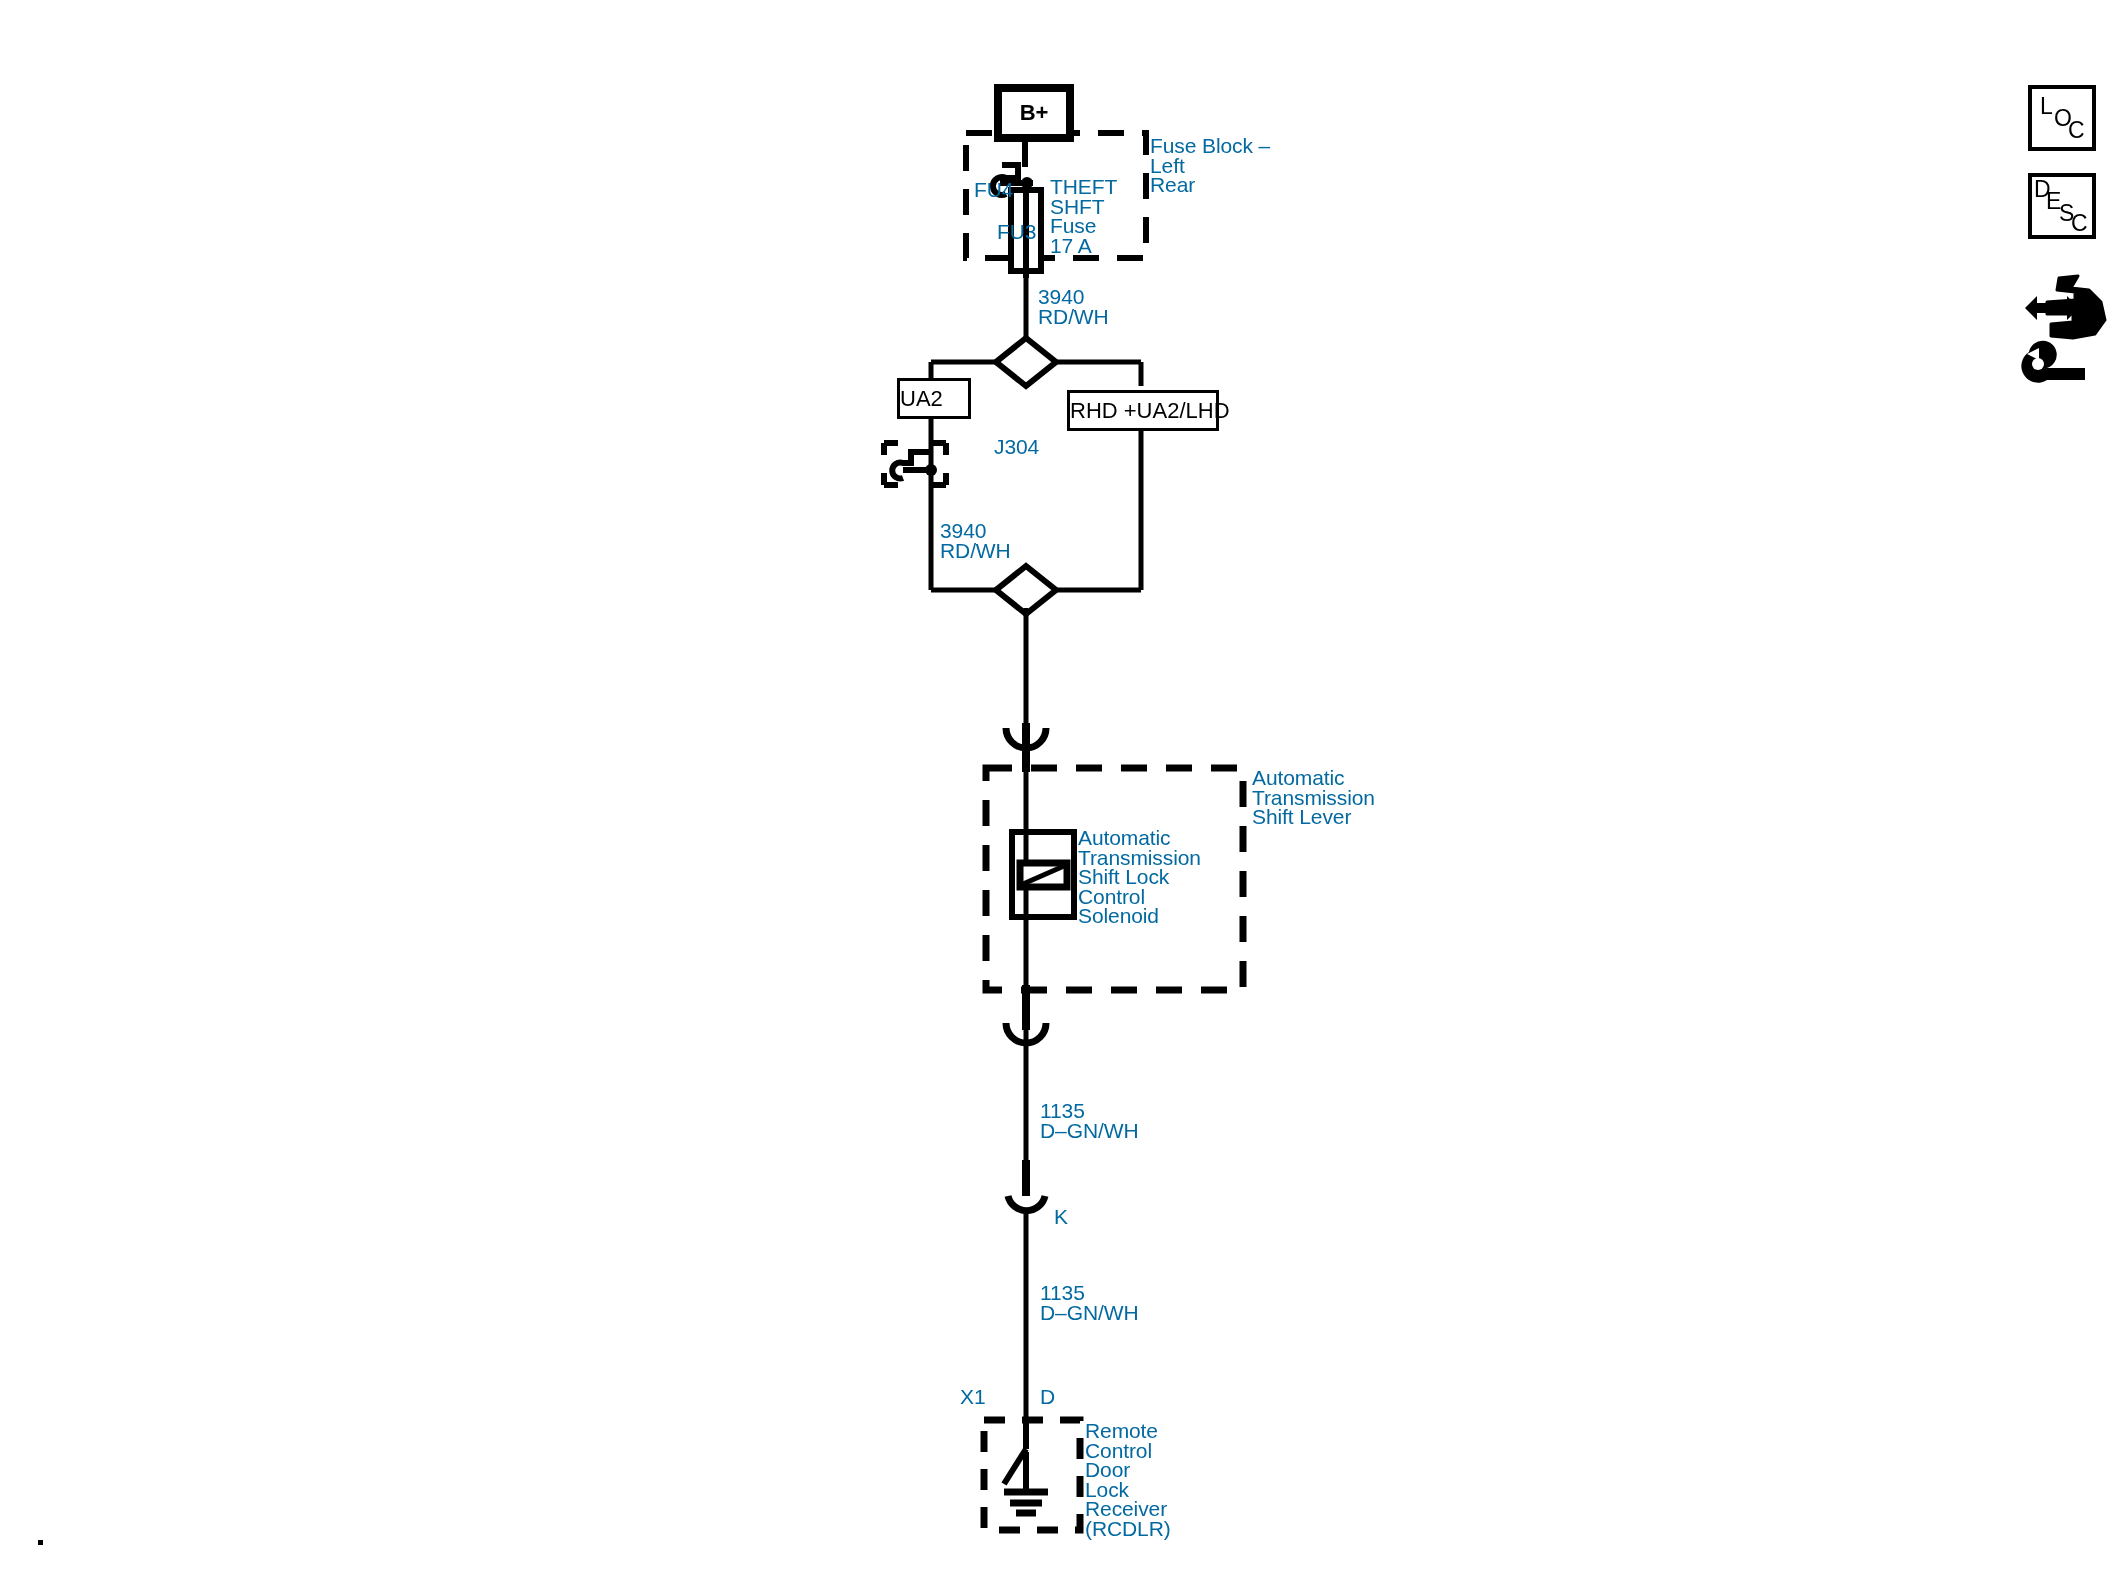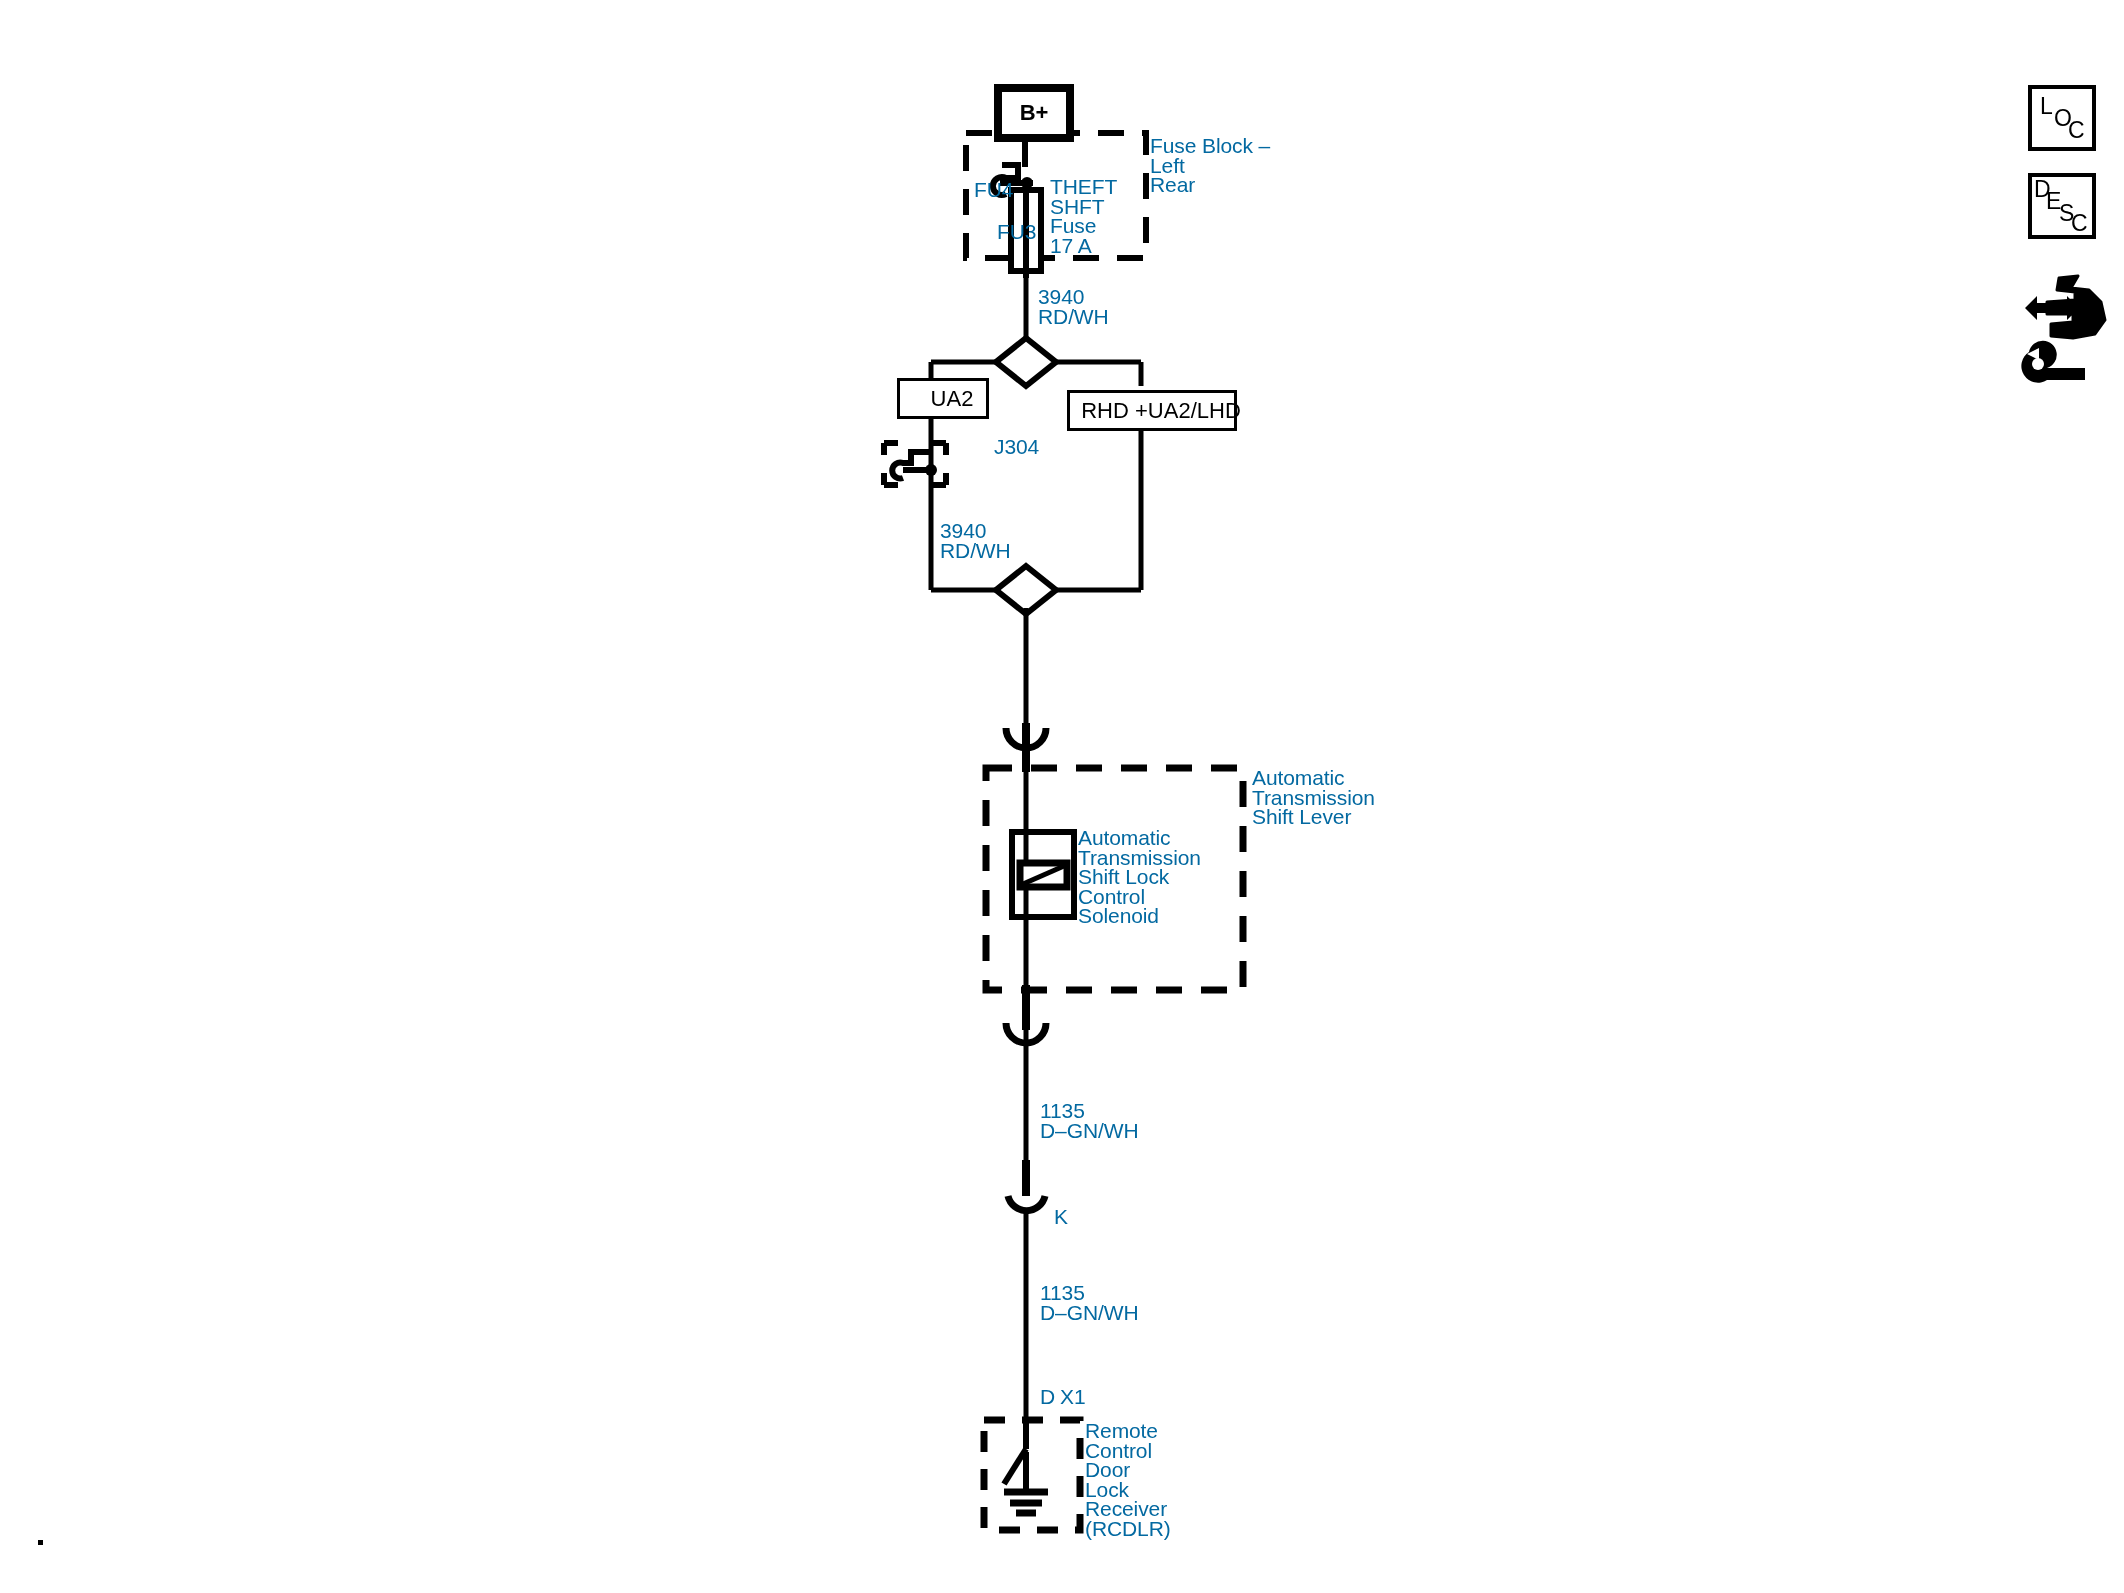--- a/index.html
+++ b/index.html
@@ -38,25 +38,24 @@
     font-weight: bold;
     font-size: 22px;
     font-family: "Liberation Sans", sans-serif;
   }
   .opt-box {
     position: absolute;
     border: 3px solid #000;
     background: #fff;
     display: flex;
     align-items: center;
-    justify-content: center;
+    justify-content: flex-start;
     font-size: 22px;
     font-family: "Liberation Sans", sans-serif;
     white-space: pre;
-    padding-left: 18px;
   }
   .corner-box {
     position: absolute;
     border: 4px solid #000;
     background: #fff;
   }
   .corner-box .g {
     position: absolute;
     font-family: "Liberation Sans", sans-serif;
     font-size: 23px;
@@ -208,21 +207,21 @@
 Shift Lock
 Control
 Solenoid</div>
 
   <div class="lbl" style="left:1040px; top:1101px;"><span>1135</span><br><span>D–GN/WH</span></div>
 
   <div class="lbl" style="left:1054px; top:1207px;">K</div>
 
   <div class="lbl" style="left:1040px; top:1283px;"><span>1135</span><br><span>D–GN/WH</span></div>
 
-  <div class="lbl" style="left:1060px; top:1387px;">X1</div>
+  <div class="lbl" style="left:960px; top:1387px;">X1</div>
   <div class="lbl" style="left:1040px; top:1387px;">D</div>
   <div class="lbl" style="left:1085px; top:1421px;">Remote
 Control
 Door
 Lock
 Receiver
 (RCDLR)</div>
 
   <div class="corner-box" style="left:2028px; top:85px; width:60px; height:58px;">
     <span class="g" style="left:8px; top:4px;">L</span>

